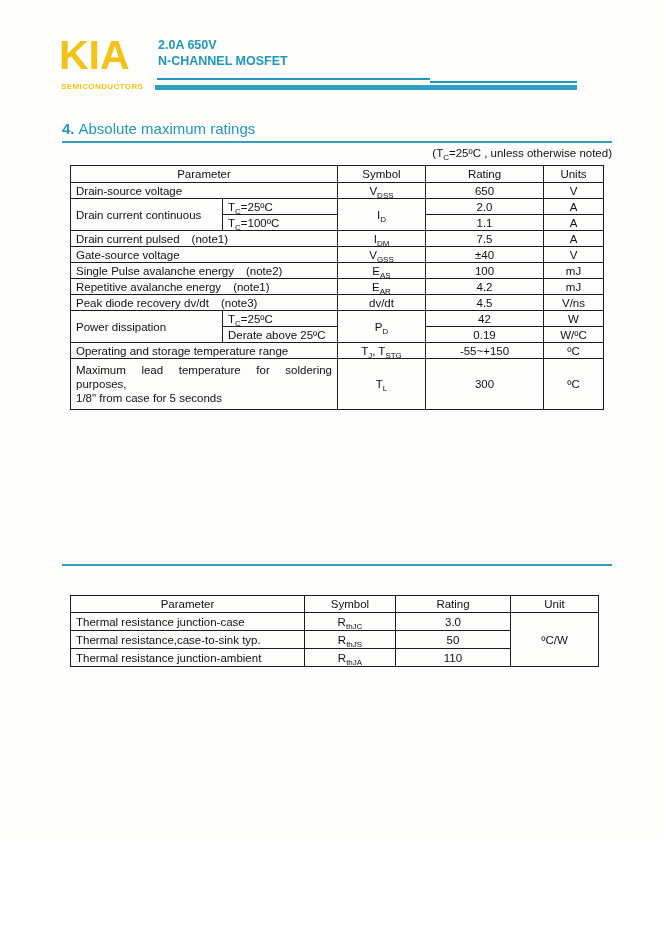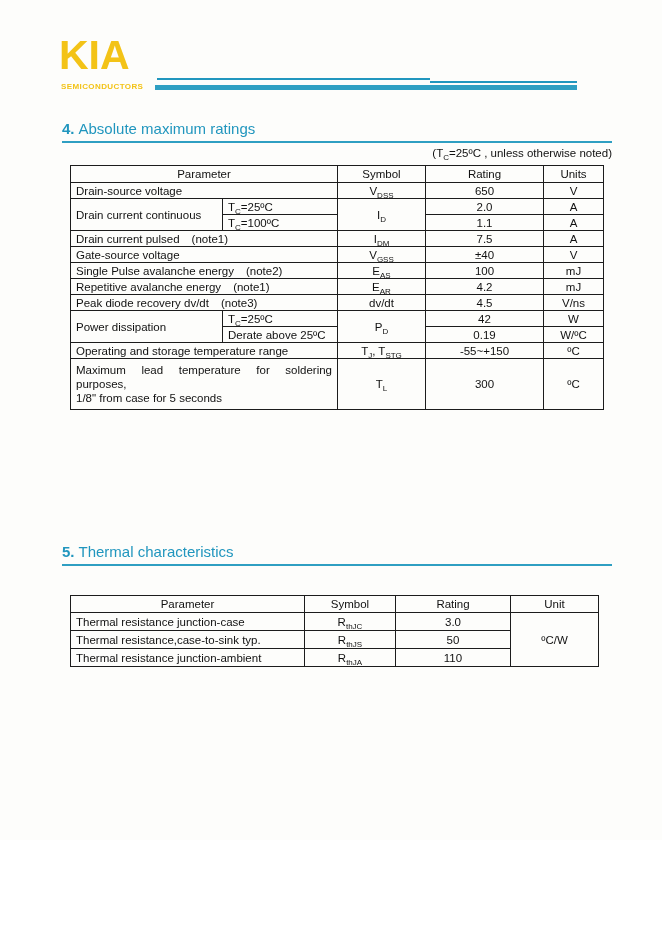--- a/index.html
+++ b/index.html
@@ -52,20 +52,24 @@
   .f-rev{position:absolute;left:481px;top:853px;font-size:15px;font-weight:bold;
         color:var(--accent);text-align:center;}
 </style>
 </head>
 <body>
 
 <div class="page">
 
   <div class="logo">KIA</div>
   <div class="logo-sub">SEMICONDUCTORS</div>
+  <div class="spec">
+    <div>2.0A 650V</div>
+    <div>N-CHANNEL MOSFET</div>
+  </div>
   <div class="hline hline-a"></div>
   <div class="hline hline-b"></div>
   <div class="hbar"></div>
 
   <div class="sec-title" style="top:120px">
     <b>4.</b><span>Absolute maximum ratings</span>
   </div>
   <div class="sec-rule" style="top:141px"></div>
   <div class="tbl-note">
     <span>(T</span><sub>C</sub><span>=25ºC , unless otherwise noted)</span>
@@ -158,23 +162,20 @@
         <div>purposes,</div>
         <div>1/8" from case for 5 seconds</div>
       </td>
       <td class="c"><span>T</span><sub>L</sub></td>
       <td class="c">300</td>
       <td class="c">ºC</td>
     </tr>
   </tbody>
     </table>
 
-  <div class="sec-title" style="top:543px">
-    <b>5.</b><span>Thermal characteristics</span>
-  </div>
   <div class="sec-rule" style="top:564px"></div>
 
   <table class="t2">
     <colgroup>
         <col style="width:234px">
         <col style="width:91px">
         <col style="width:115px">
         <col style="width:88px">
       </colgroup>
     <tbody>

